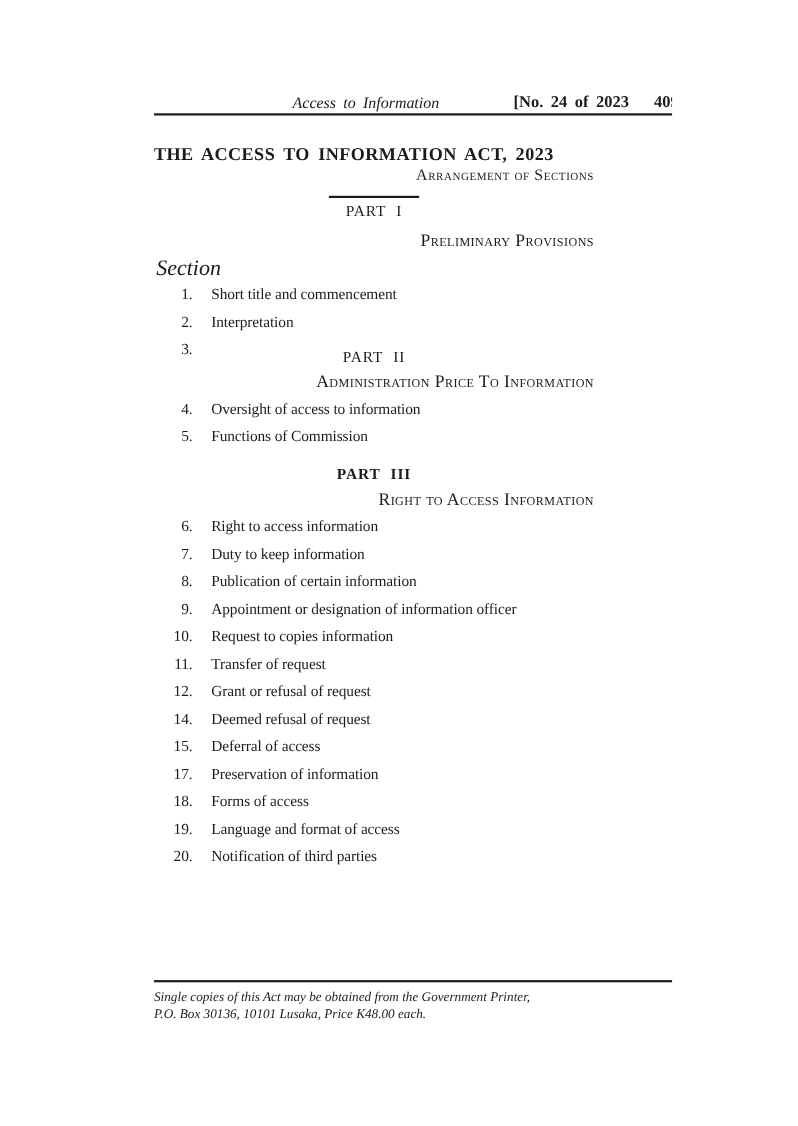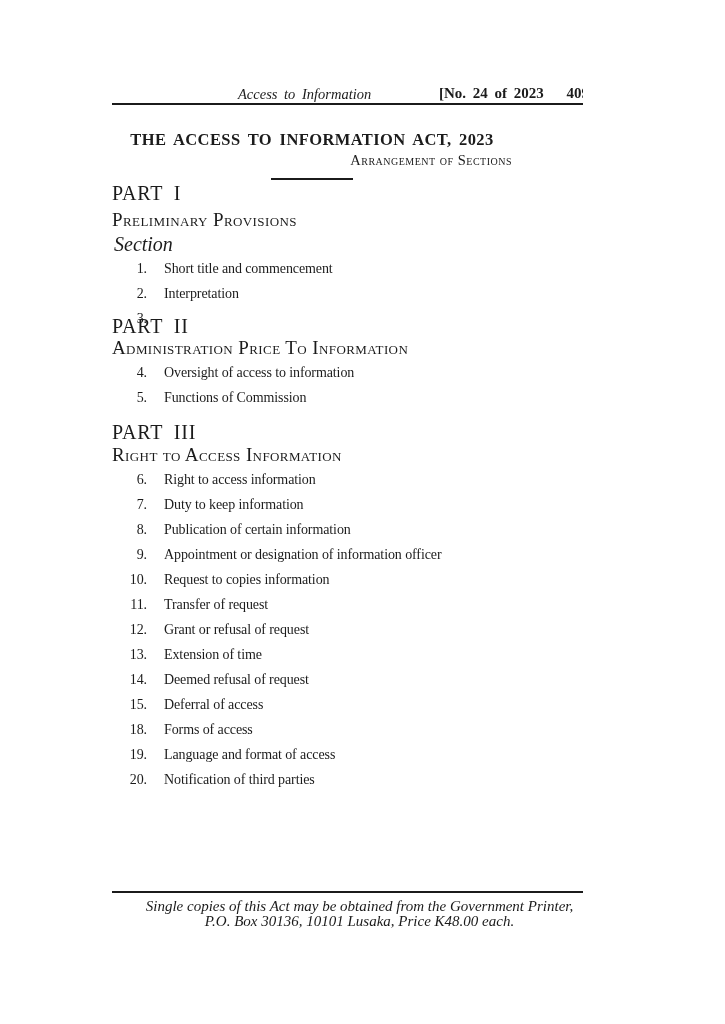--- a/index.html
+++ b/index.html
@@ -3,20 +3,21 @@
 <meta charset="utf-8">
 <style>
   :root { --ink:#1b1b1b; --paper:#ffffff; }
   * { box-sizing:border-box; }
   html,body { margin:0; padding:0; background:#ffffff; }
   .page {
     position:relative; width:583px; height:1024px; overflow:hidden;
     background:var(--paper);
     color:var(--ink);
     font-family:"Liberation Serif","DejaVu Serif",serif;
+    margin-left:28px;
   }
 
   
   .page-header { position:absolute; top:85px; left:112px; width:495px; height:20px; }
   .running-title {
     position:absolute; left:126px; top:1px;
     font-style:italic; font-size:14.5px; word-spacing:3px; white-space:nowrap;
   }
   .header-right {
     position:absolute; right:18px; top:0;
@@ -24,64 +25,64 @@
   }
   .header-right .page-number { margin-left:16px; }
 
   .rule { position:absolute; left:112px; width:495px; height:2px; background:var(--ink); }
   .rule-top { top:103px; }
   .rule-bottom { top:891px; }
 
   
   .doc-title {
     position:absolute; top:131px; left:112px; width:400px; margin:0;
-    text-align:center; font-size:16.5px; font-weight:bold;
+    font-size:16.5px; font-weight:bold;
     letter-spacing:0.4px; word-spacing:3px; line-height:18px; white-space:nowrap;
   }
   .doc-subtitle {
     position:absolute; top:152px; left:112px; width:400px; margin:0;
     text-align:right; font-size:14.5px; font-weight:normal;
     font-variant:small-caps; letter-spacing:0.5px; line-height:17px;
   }
 
   
   .toc { position:absolute; top:178px; left:112px; width:400px; }
   .short-rule { width:82px; height:2px; background:var(--ink); margin:0 auto; }
 
   .part-heading {
-    font-size:20px; line-height:18px;
+    text-align:center; font-size:14px; line-height:18px;
     word-spacing:5px; letter-spacing:0.8px;
   }
   .part-subtitle {
-    text-align:left; font-size:19px; font-variant:small-caps;
+    text-align:right; font-size:16px; font-variant:small-caps;
     letter-spacing:0.4px; line-height:17px;
   }
   .section-label { font-style:italic; font-size:20px; line-height:17px; margin:8px 0 0 2px; }
 
   .toc-items { list-style:none; margin:0; padding:0; }
   .toc-item {
     position:relative; padding-left:52px;
     line-height:25px; font-size:14px; letter-spacing:-0.1px;
   }
   .toc-item .num { position:absolute; left:0; width:35px; text-align:right; }
 
   .part-1 .part-heading { margin-top:4px; }
   .part-1 .part-subtitle { margin-top:9px; }
   .part-1 .toc-items { margin-top:3px; }
   .part-2 .part-heading { margin-top:11px; }
   .part-2 .part-subtitle { margin-top:4px; }
   .part-2 .toc-items { margin-top:4px; }
-  .part-3 .part-heading { margin-top:13px; }
+  .part-3 .part-heading { margin-top:13px;font-weight:bold; }
   .part-3 .part-subtitle { margin-top:5px; }
   .part-3 .toc-items { margin-top:4px; }
 
   
   .page-footer {
     position:absolute; top:899px; left:112px; width:495px;
-    text-align:center; font-style:italic; font-size:15px; line-height:15px;
+    font-style:italic; font-size:12px; line-height:15px;
   }
 </style>
 </head>
 <body>
 
 <div class="page">
 
   <header class="page-header">
     <span class="running-title">Access to Information</span>
     <span class="header-right">
@@ -120,23 +121,23 @@
           <div class="part-heading">PART III</div>
           <div class="part-subtitle">Right to Access Information</div>
           <ol class="toc-items">
             <li class="toc-item"><span class="num">6.</span><span class="label">Right to access information</span></li>
             <li class="toc-item"><span class="num">7.</span><span class="label">Duty to keep information</span></li>
             <li class="toc-item"><span class="num">8.</span><span class="label">Publication of certain information</span></li>
             <li class="toc-item"><span class="num">9.</span><span class="label">Appointment or designation of information officer</span></li>
             <li class="toc-item"><span class="num">10.</span><span class="label">Request to copies information</span></li>
             <li class="toc-item"><span class="num">11.</span><span class="label">Transfer of request</span></li>
             <li class="toc-item"><span class="num">12.</span><span class="label">Grant or refusal of request</span></li>
-            <li class="toc-item"><span class="num">13.</span><span class="label">Extension of time</span></li>
             <li class="toc-item"><span class="num">14.</span><span class="label">Deemed refusal of request</span></li>
             <li class="toc-item"><span class="num">15.</span><span class="label">Deferral of access</span></li>
+            <li class="toc-item"><span class="num">17.</span><span class="label">Preservation of information</span></li>
             <li class="toc-item"><span class="num">18.</span><span class="label">Forms of access</span></li>
             <li class="toc-item"><span class="num">19.</span><span class="label">Language and format of access</span></li>
             <li class="toc-item"><span class="num">20.</span><span class="label">Notification of third parties</span></li>
           </ol>
         </section>
       </div>
   </main>
 
   <div class="rule rule-bottom"></div>
 

